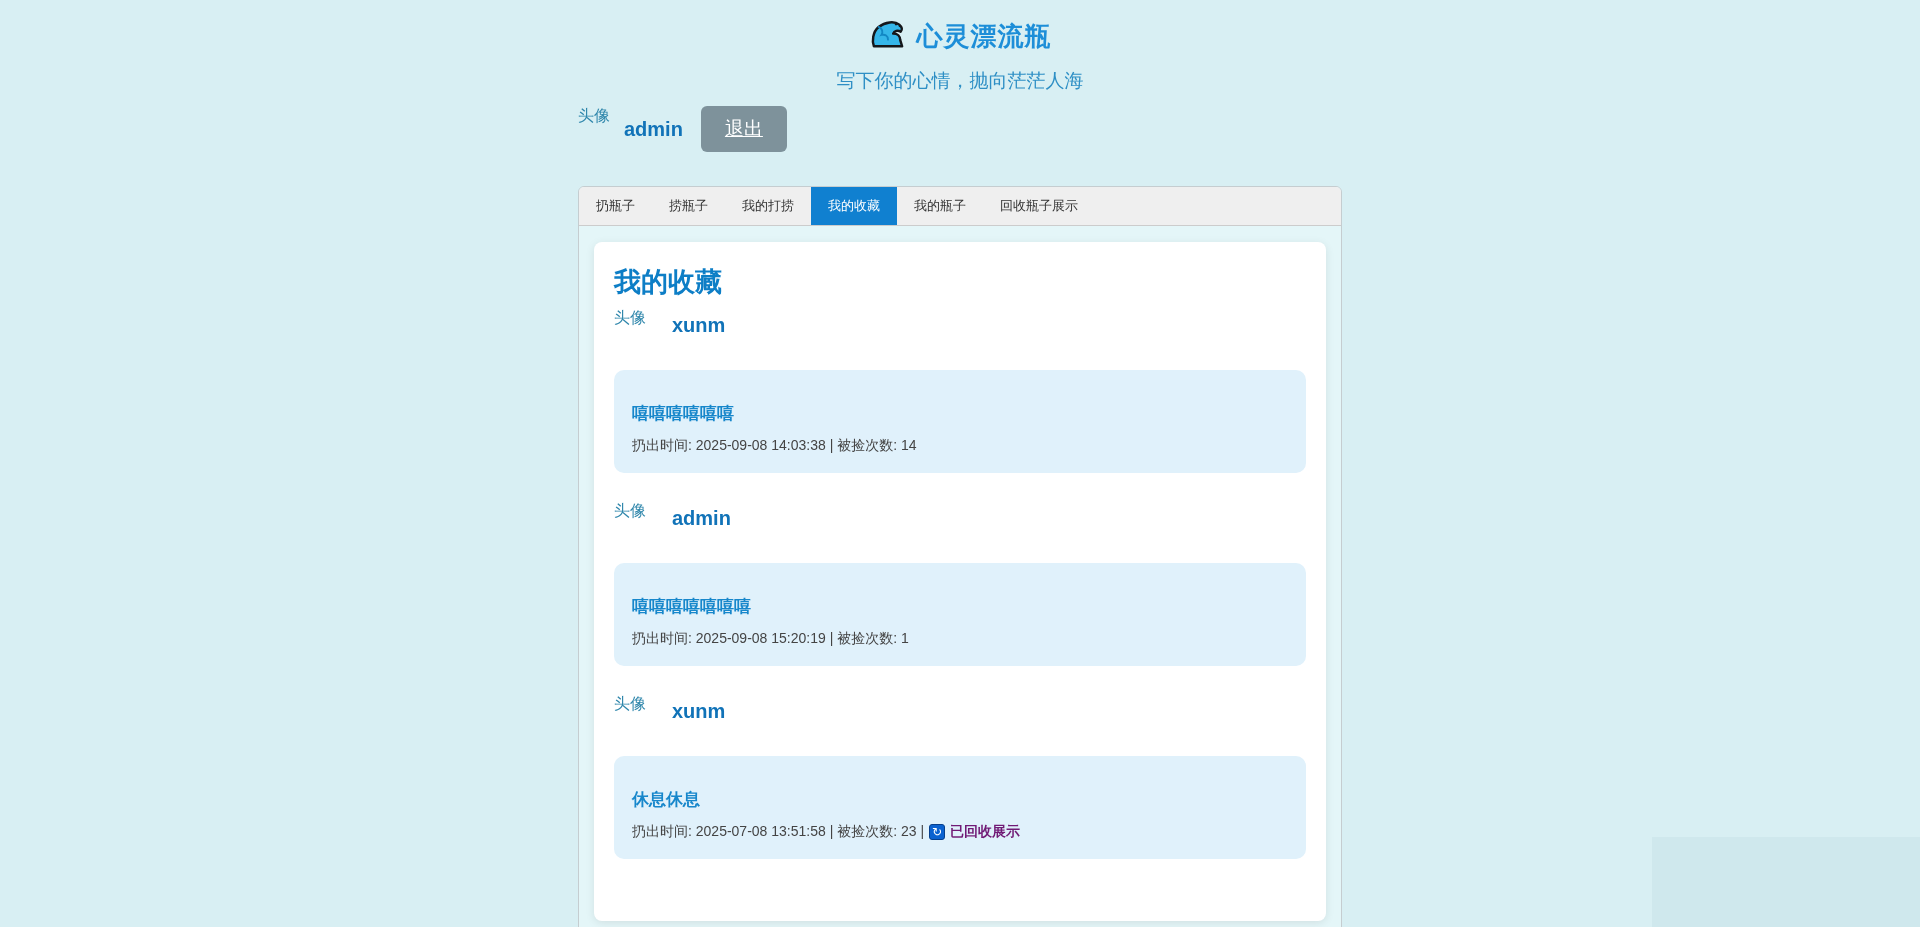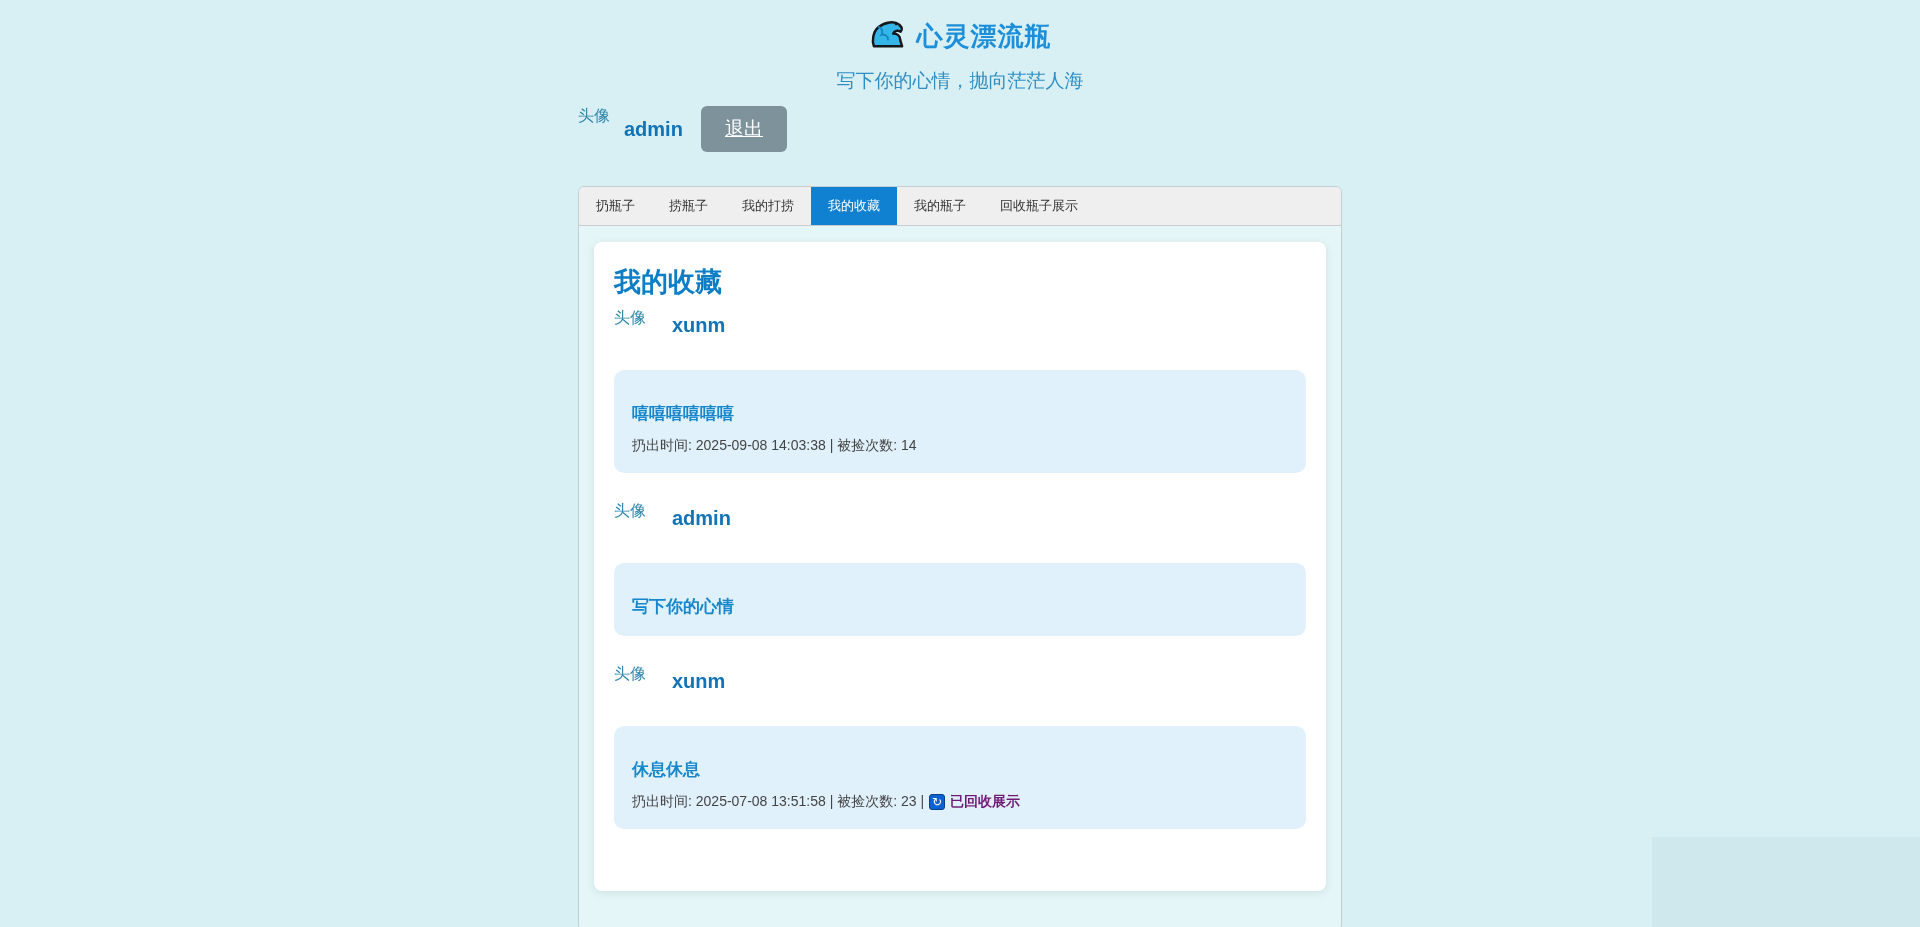--- a/index.html
+++ b/index.html
@@ -155,21 +155,24 @@
         <div class="bottle-meta">
           <span>扔出时间: 2025-09-08 14:03:38 | 被捡次数: 14</span>
         </div>
       </div>
 
       <div class="user-row">
         <span class="avatar-alt">头像</span>
         <span class="username">admin</span>
       </div>
       <div class="bottle-card">
-        <div class="bottle-title">写下你的心情</div>
+        <div class="bottle-title">嘻嘻嘻嘻嘻嘻嘻</div>
+        <div class="bottle-meta">
+          <span>扔出时间: 2025-09-08 15:20:19 | 被捡次数: 1</span>
+        </div>
       </div>
 
       <div class="user-row">
         <span class="avatar-alt">头像</span>
         <span class="username">xunm</span>
       </div>
       <div class="bottle-card">
         <div class="bottle-title">休息休息</div>
         <div class="bottle-meta">
           <span>扔出时间: 2025-07-08 13:51:58 | 被捡次数: 23 |</span>

